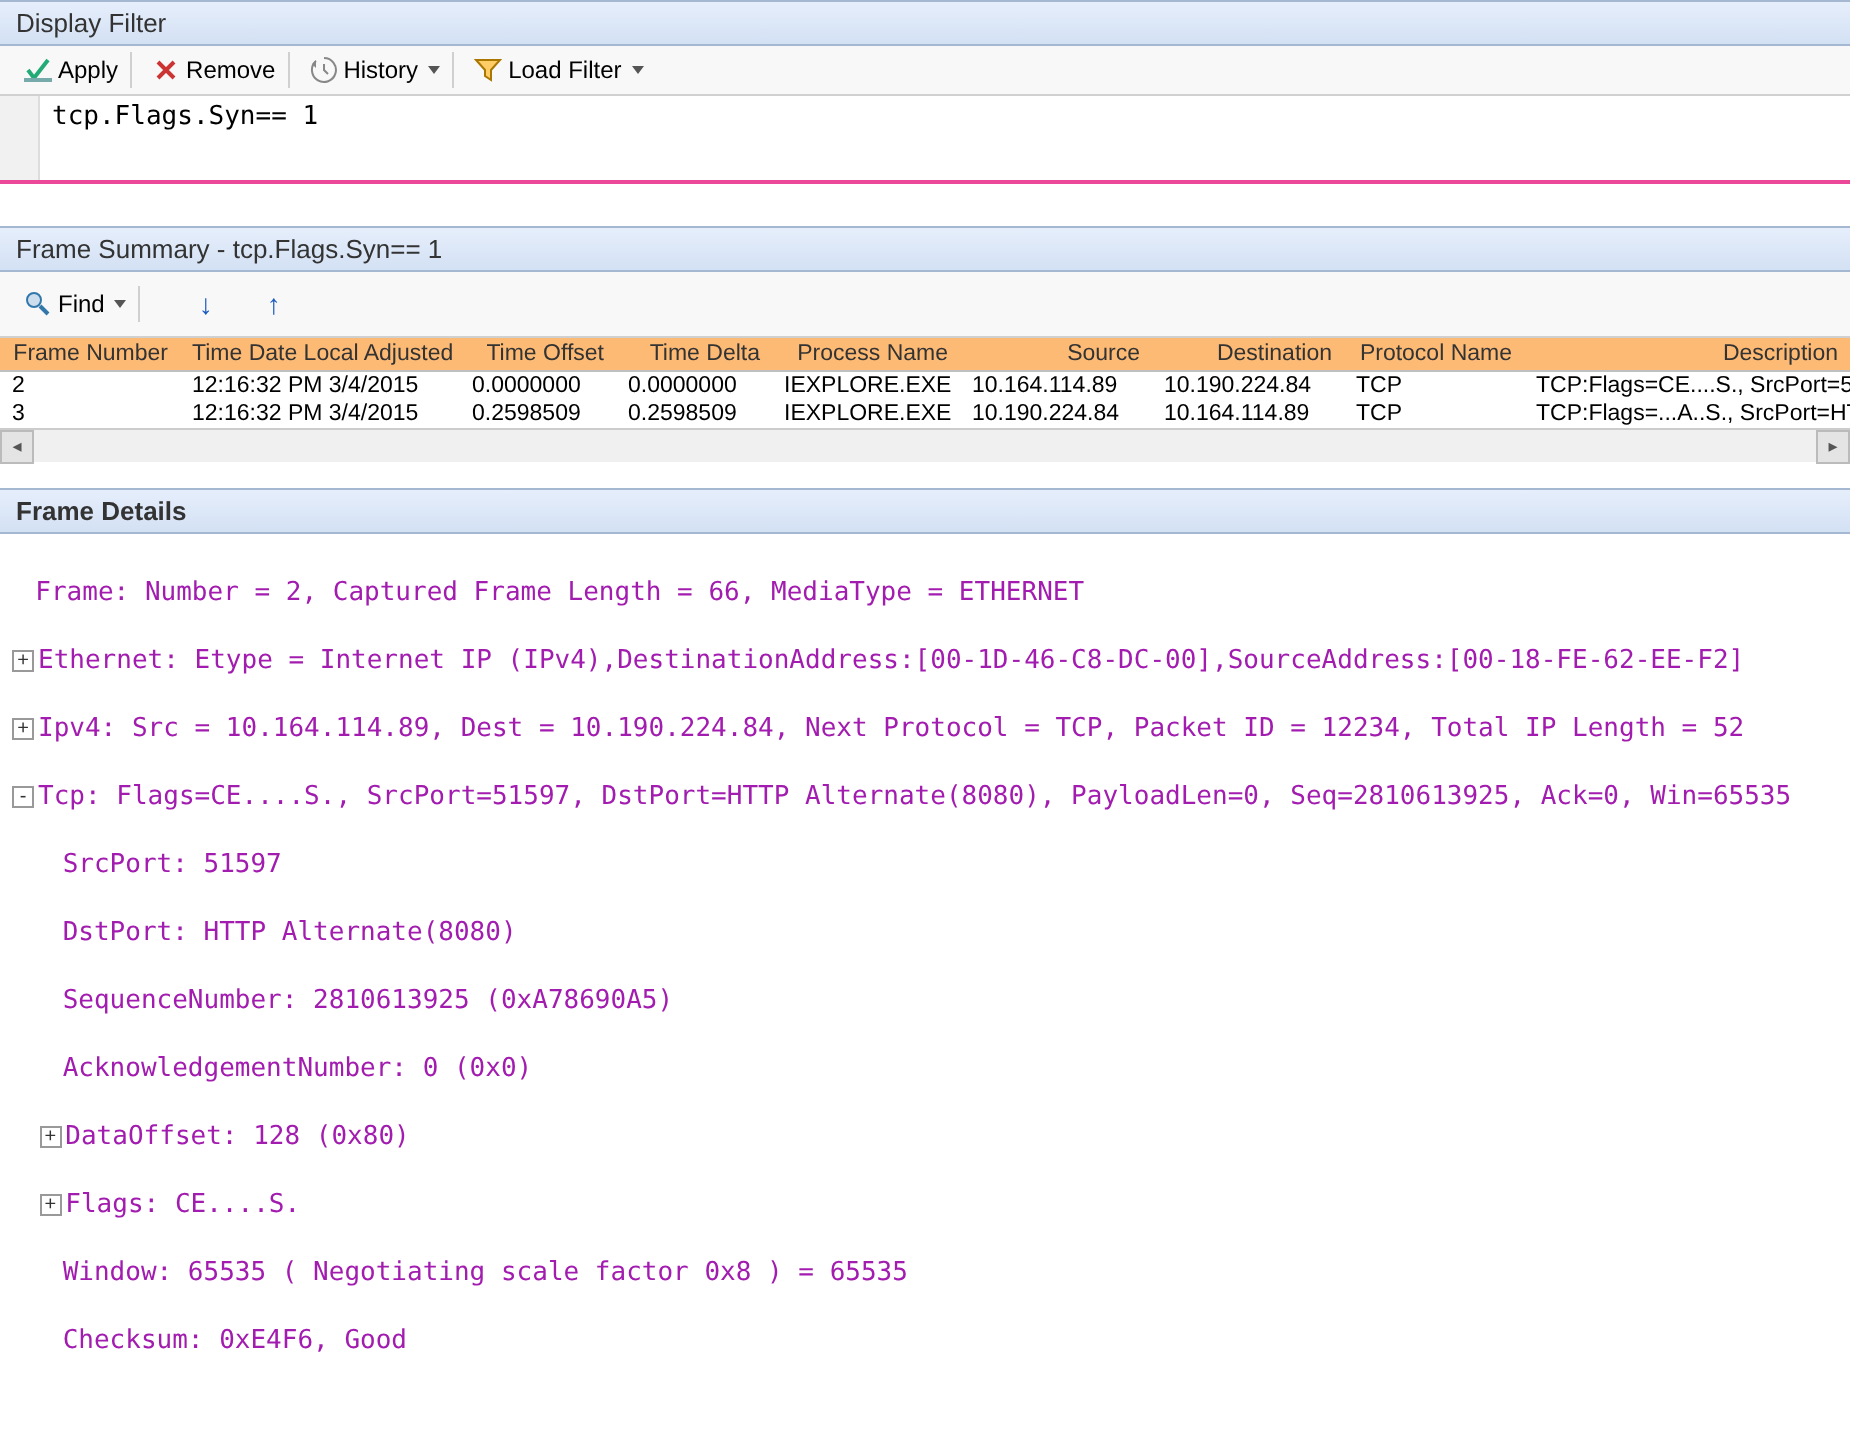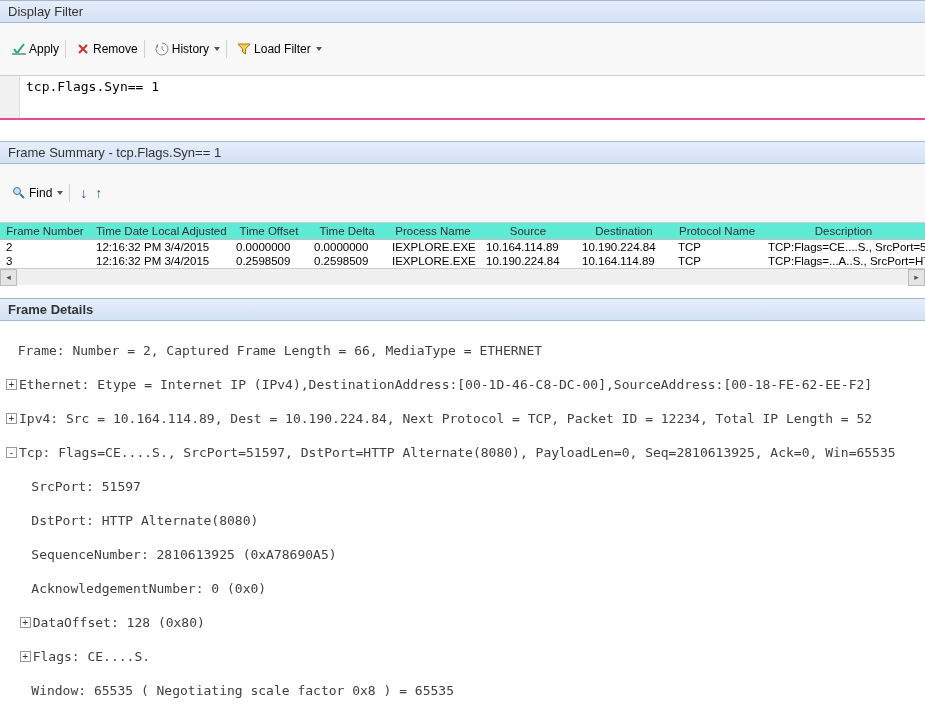--- a/index.html
+++ b/index.html
@@ -17,21 +17,21 @@
     border: 1px solid #a4b8d2;
     border-left: none;
     border-right: none;
     padding: 3px 8px;
     font-size: 13px;
     color: #333;
   }
   .toolbar {
     display: flex;
     align-items: center;
-    padding: 17px 6px;
+    padding: 3px 6px;
     gap: 0;
     border-bottom: 1px solid #d0d0d0;
     background: #f8f8f8;
   }
   .tb-btn {
     display: inline-flex;
     align-items: center;
     gap: 3px;
     padding: 2px 6px;
     cursor: pointer;
@@ -69,45 +69,45 @@
     border: none;
     resize: none;
     outline: none;
   }
   .summary-header {
     margin-top: 21px;
   }
   .find-bar {
     display: flex;
     align-items: center;
-    gap: 4px;
-    padding: 20px 6px;
+    gap: 23px;
+    padding: 7px 6px;
     background: #f8f8f8;
     border-bottom: 1px solid #d0d0d0;
   }
   .nav-arrow {
     font-size: 14px;
     cursor: pointer;
     color: #1a5bbf;
     font-weight: bold;
     padding: 0 2px;
   }
   table.grid {
     width: 100%;
     border-collapse: collapse;
     font-size: 11.5px;
     table-layout: fixed;
   }
   table.grid th {
-    text-align: center;
+    text-align: right;
     font-weight: normal;
     color: #333;
     padding: 2px 6px;
     border-bottom: 1px solid #c0c0c0;
-    background: #5eead4;
+    background: #fdba74;
     white-space: nowrap;
     overflow: hidden;
   }
   table.grid td {
     padding: 1px 6px;
     white-space: nowrap;
     overflow: hidden;
   }
   .scrollbar-h {
     height: 17px;
@@ -148,21 +148,21 @@
     align-items: center;
     justify-content: center;
     font-size: 10px;
     line-height: 9px;
     color: #333;
     margin: 0 2px;
     cursor: pointer;
     font-family: sans-serif;
     background: #fff;
   }
-  .node-text { color: #404040; }
+  .node-text { color: #a21caf; }
 </style>
 </head>
 <body>
 
 <div class="panel-header">Display Filter</div>
 <div class="toolbar">
   <span class="tb-btn">
     <span class="icon-sm">
       <svg width="14" height="14">
           <path d="M2 7l3 4 7-9" stroke="#2a7" stroke-width="2" fill="none"></path>

